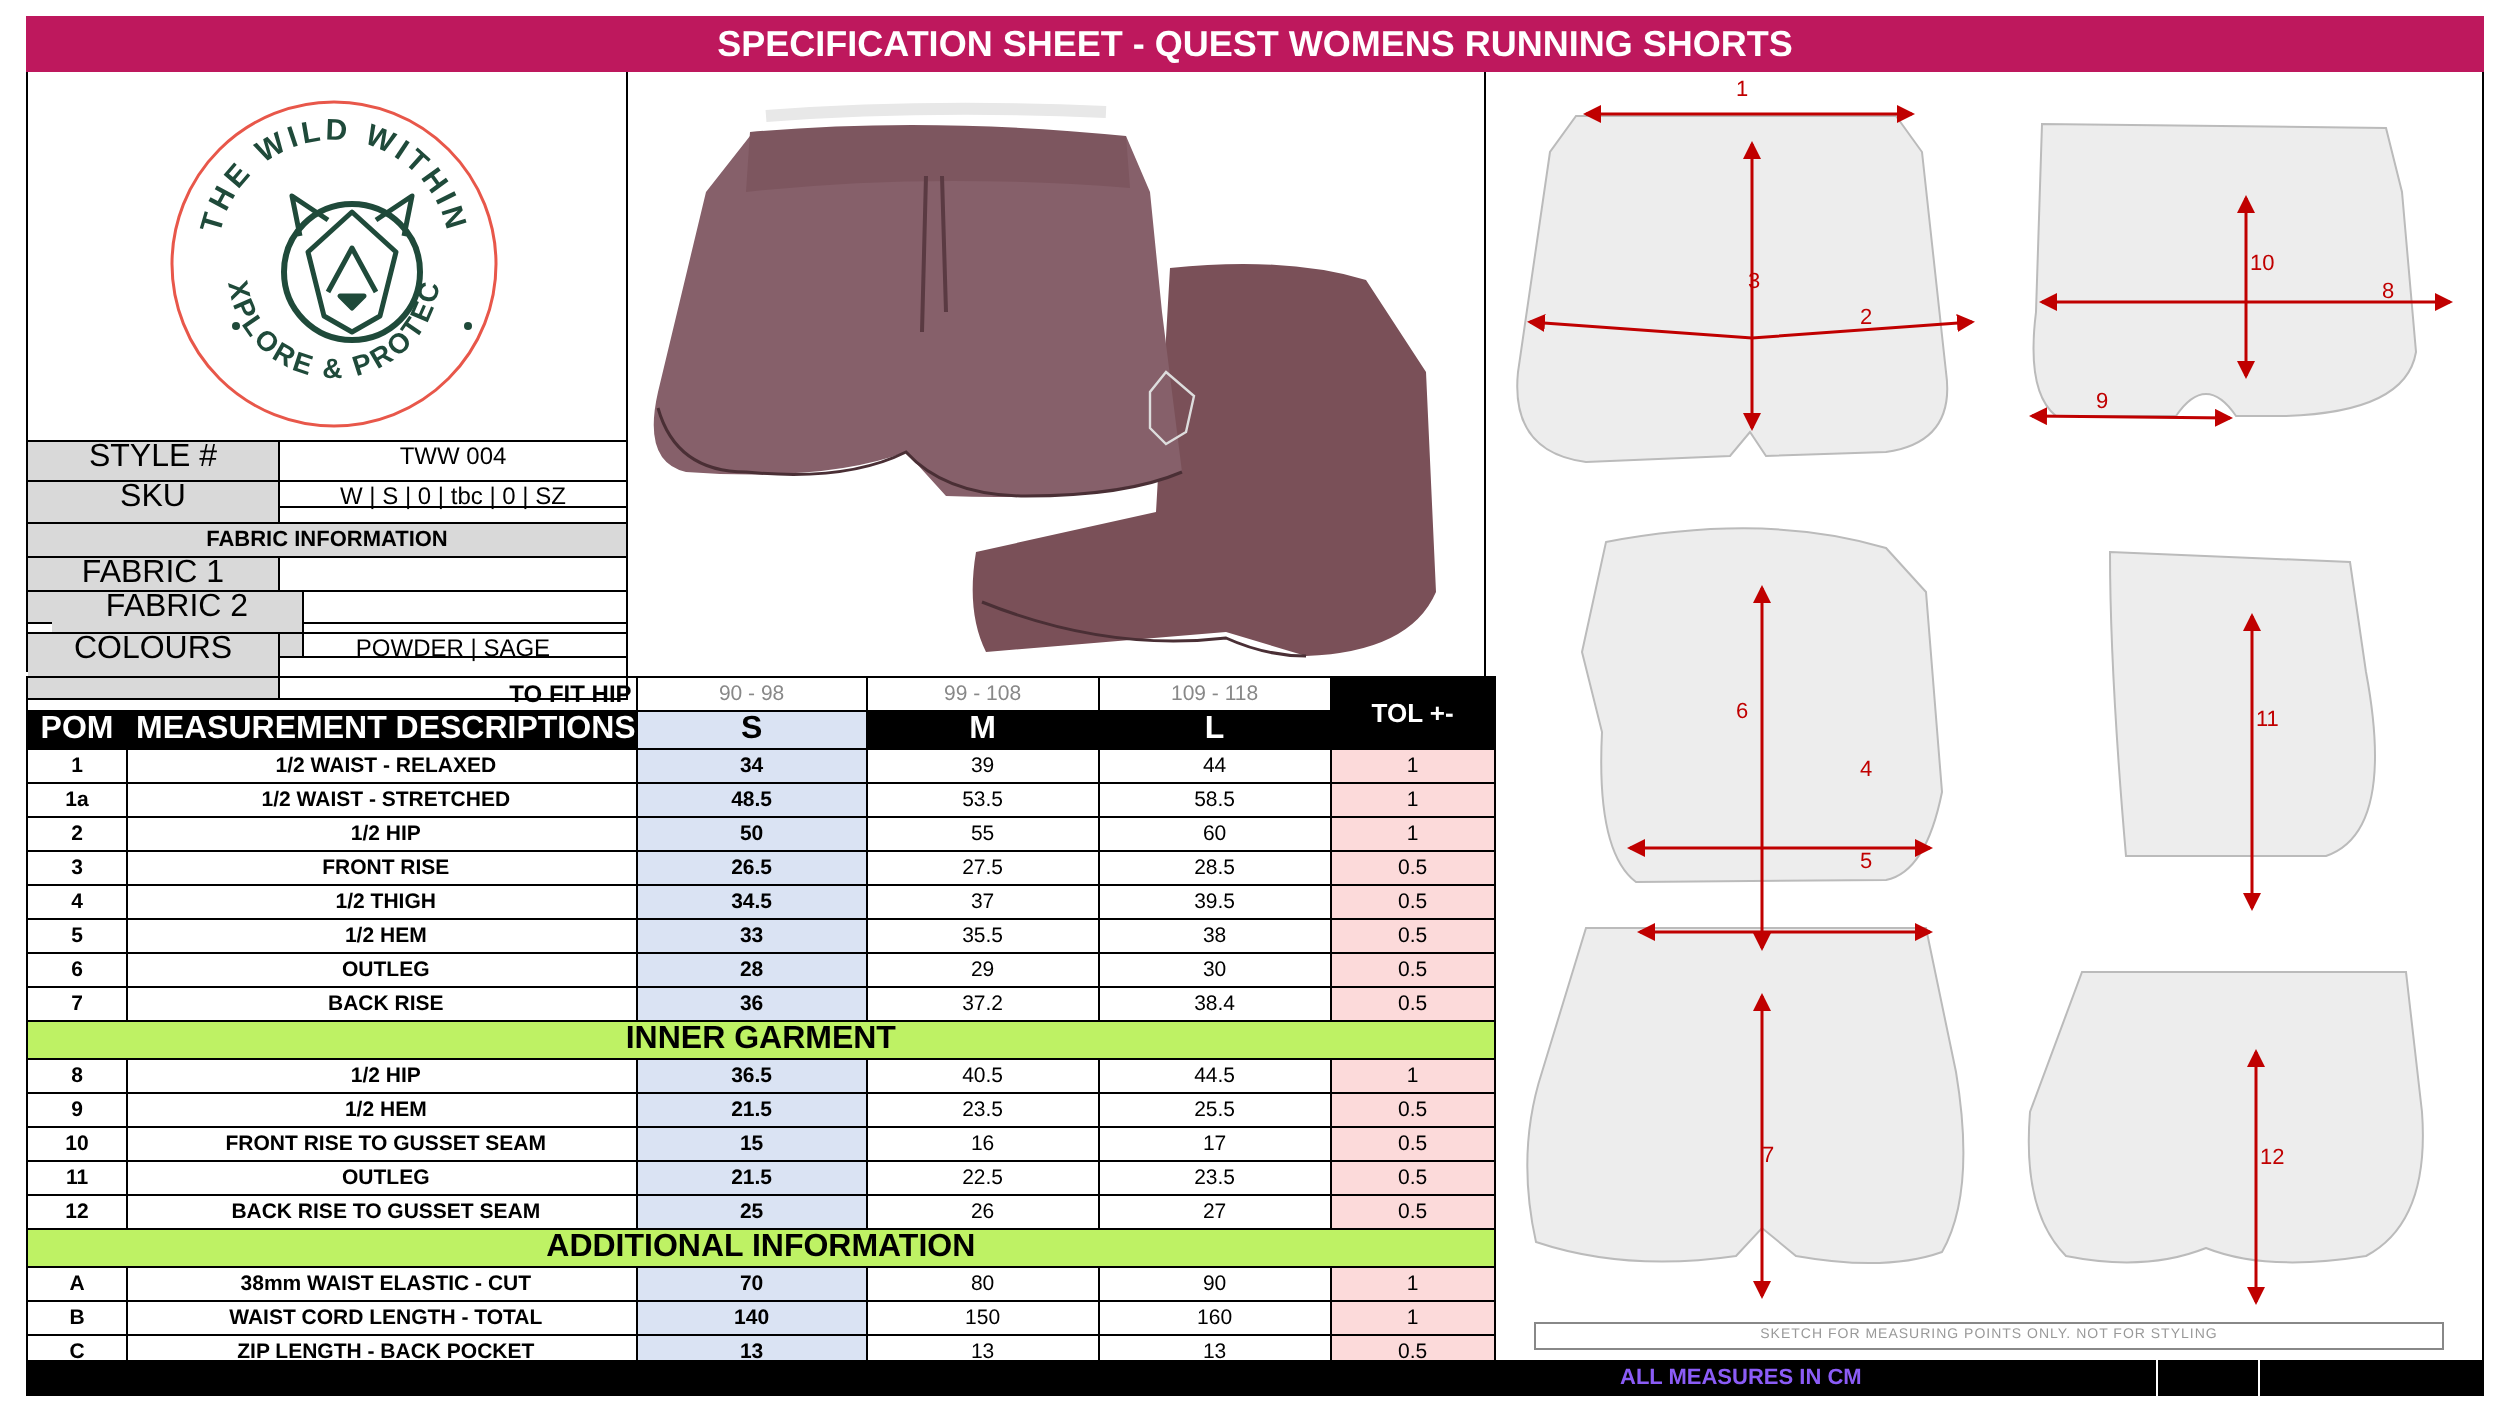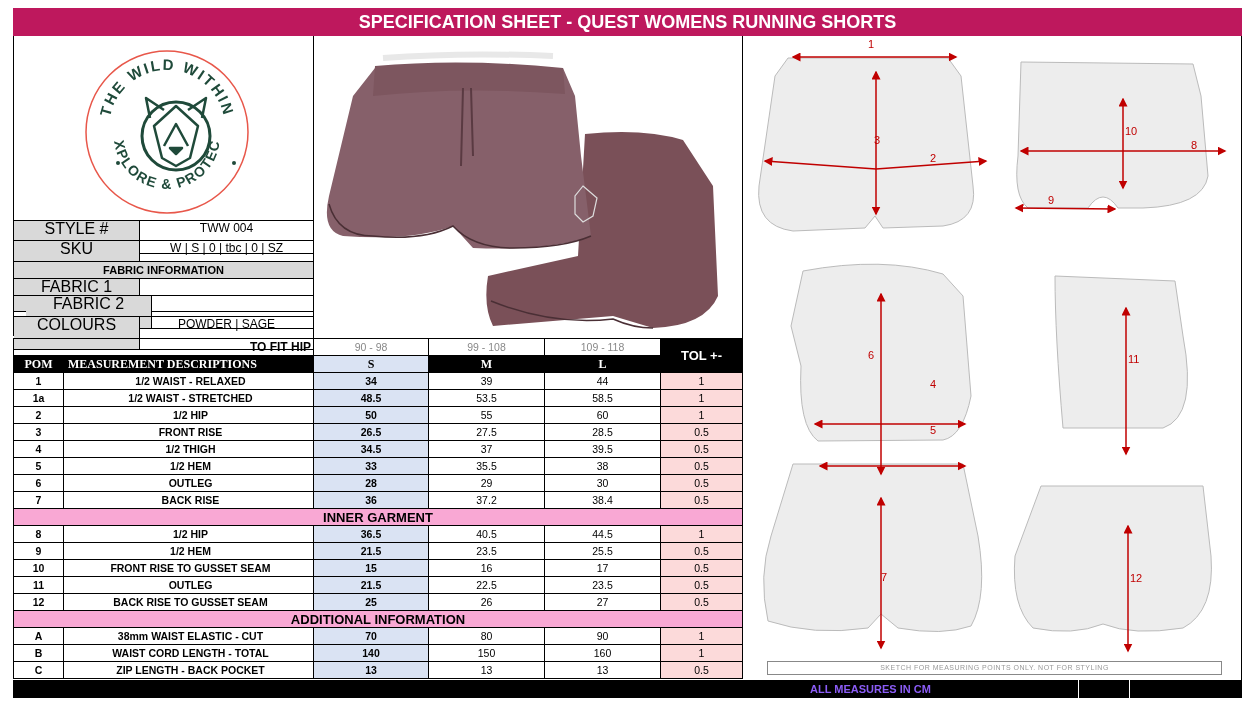--- a/index.html
+++ b/index.html
@@ -19,28 +19,28 @@
   .sketch-note { position: absolute; left: 24px; top: 625px; width: 455px; height: 14px; border: 1px solid #888;
     font-size: 7px; color: #999; text-align: center; line-height: 12px; letter-spacing: 0.5px; }
   .footer { position: absolute; left: 0; top: 672px; width: 1229px; height: 18px; background: #000; color: #8b5cf6; }
   .footer .msg { position: absolute; left: 797px; top: 0; font-weight: bold; font-size: 11px; line-height: 18px; }
   .footer .sep { position: absolute; top: 0; width: 1px; height: 18px; background: #fff; }
   table.spec { position: absolute; left: 0; top: 330px; border-collapse: collapse; font-size: 10.5px; table-layout: fixed; }
   table.spec td { border: 1px solid #000; height: 17px; padding: 0; text-align: center; white-space: nowrap; overflow: hidden; }
   .fit-row td { border-top: none; }
   .fit-label { text-align: right !important; padding-right: 2px !important; font-weight: bold; font-size: 12px; }
   .fit-val { color: #888; font-size: 10.5px; }
-  .hdr td { background: #000; color: #fff; font-weight: bold; font-size: 12px; font-family: Liberation Serif, serif; }
+  .hdr td { background: #000; color: #fff; font-weight: bold; font-size: 16px; }
   .hdr td.s-h { background: #dae3f3; color: #000; }
   .tol-h { background: #000; color: #fff; font-weight: bold; font-size: 13px; }
   td.pom { font-weight: bold; }
   td.desc { text-align: right; padding-left: 4px !important; font-weight: bold; }
   td.s { background: #dae3f3; font-weight: bold; }
   td.tol { background: #fcdada; }
-  tr.section td { background: #f9a8d4; font-weight: bold; font-size: 13px; }
+  tr.section td { background: #bef264; font-weight: bold; font-size: 16px; }
 </style>
 </head>
 <body>
 
 <div class="sheet">
   <div class="title-bar">SPECIFICATION SHEET - QUEST WOMENS RUNNING SHORTS</div>
 
   <div class="left">
     <div class="logo-box">
       <svg width="300" height="184" viewBox="0 0 300 184">

